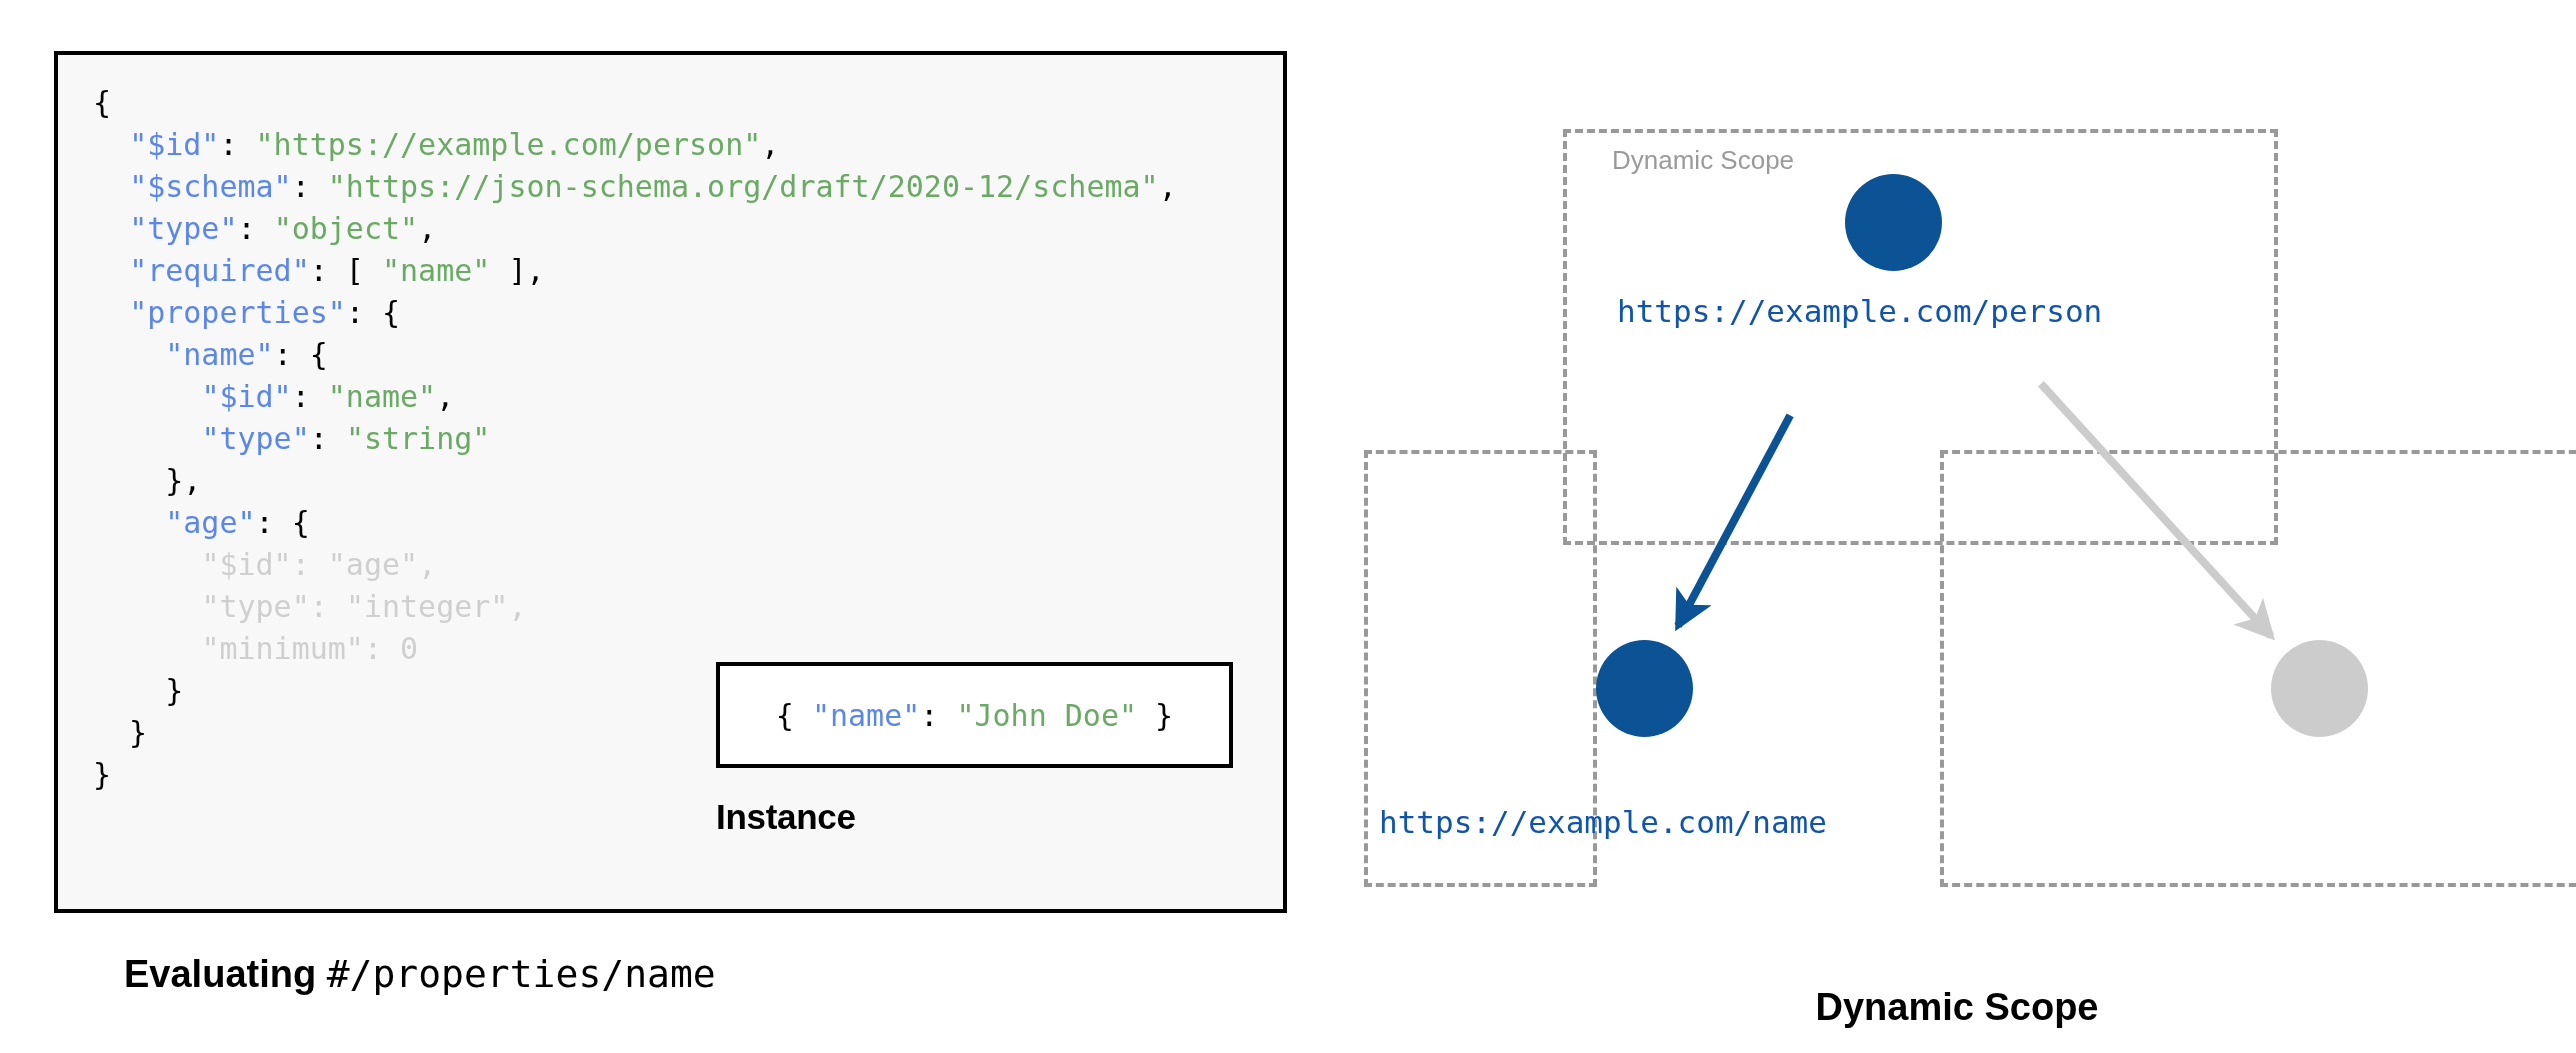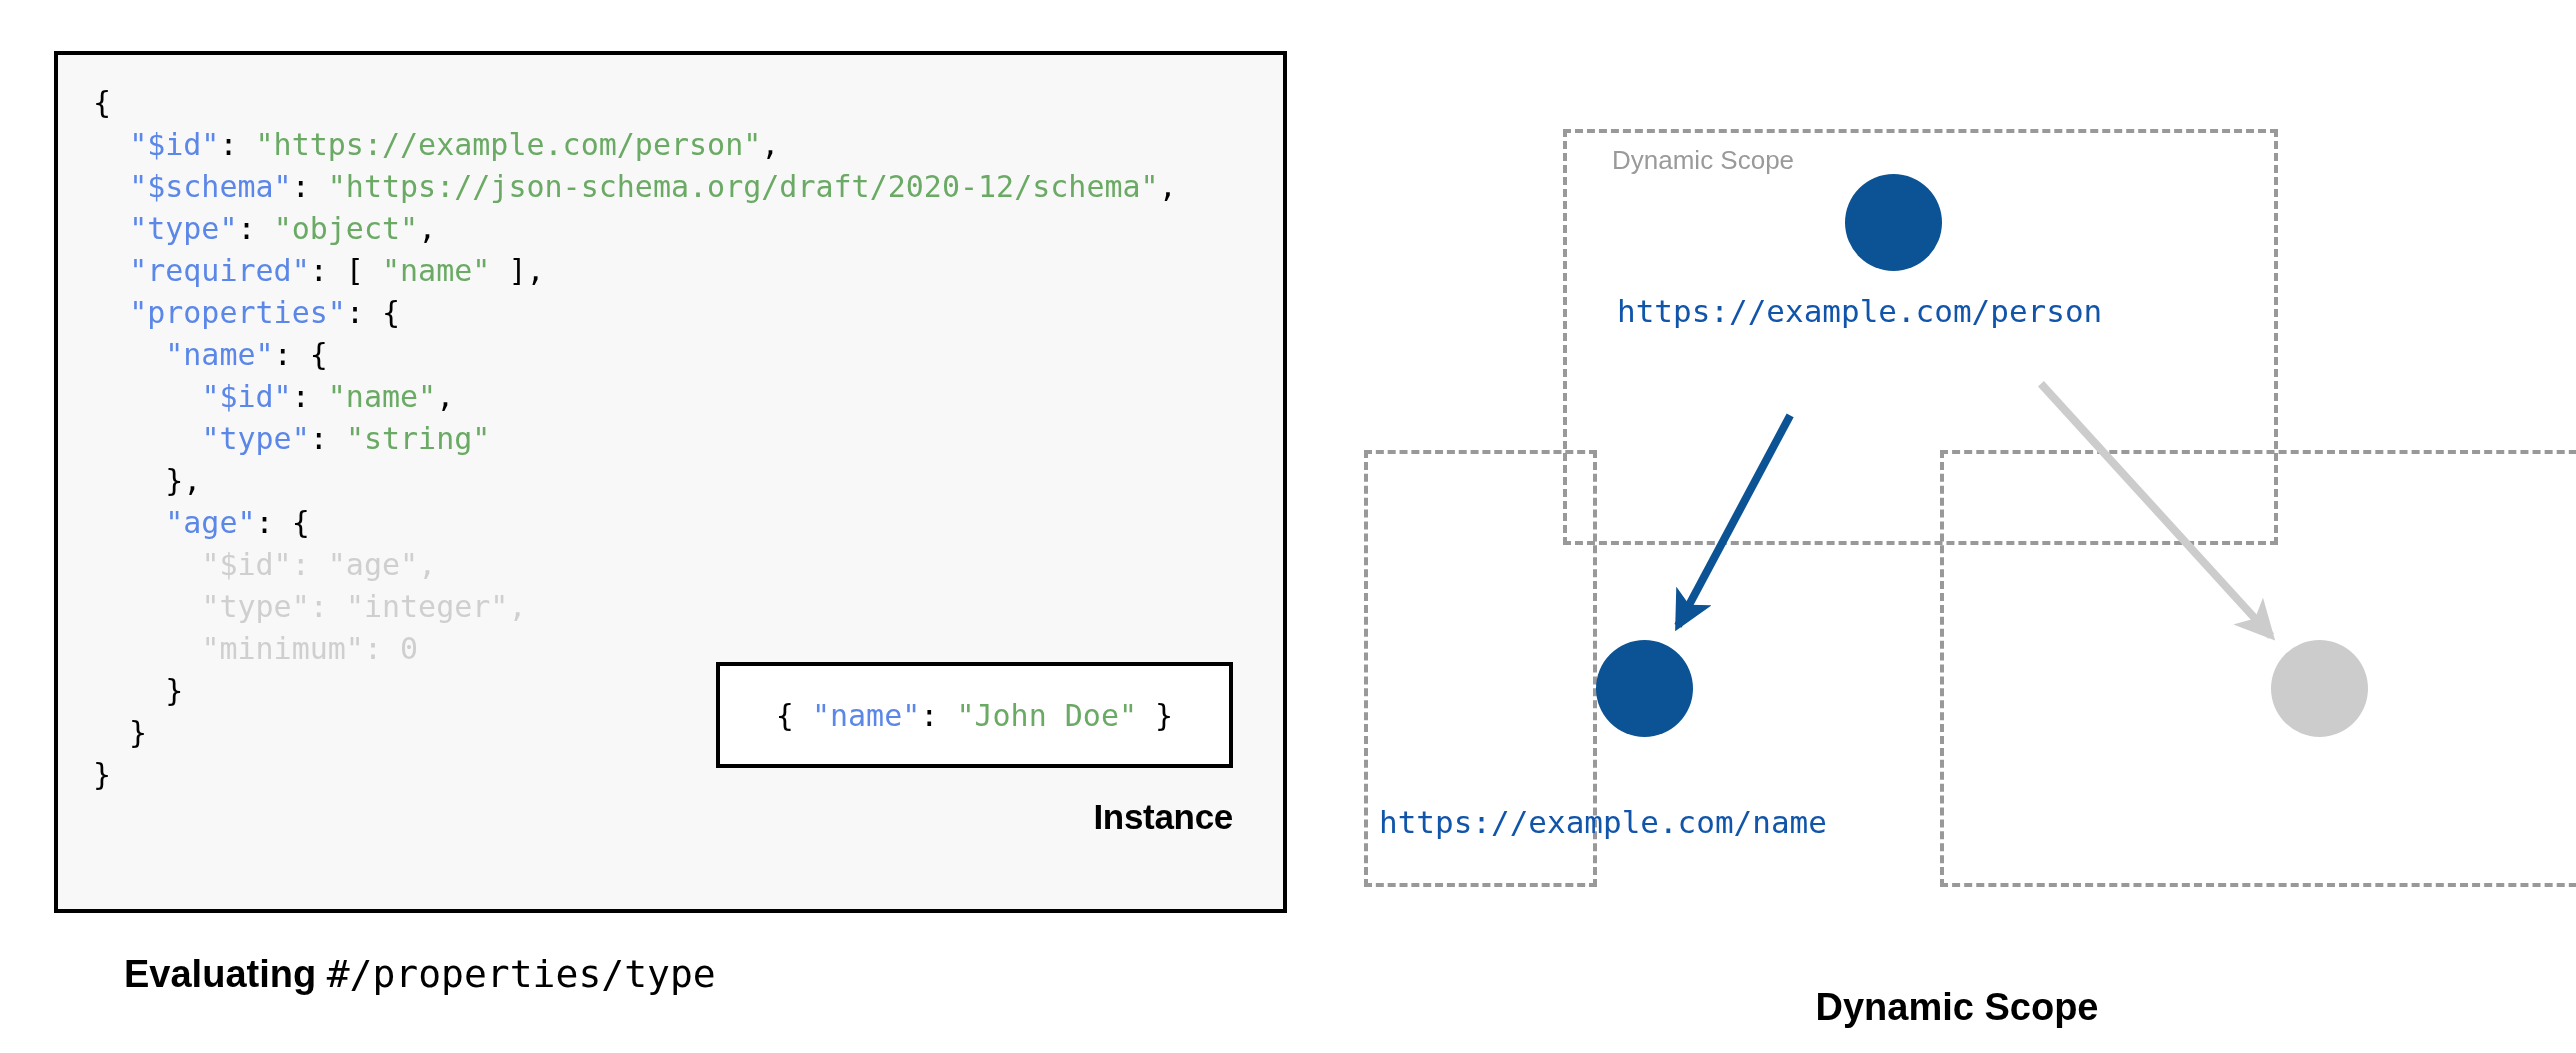--- a/index.html
+++ b/index.html
@@ -65,21 +65,21 @@
     font-family: "DejaVu Sans Mono", "Liberation Mono", monospace;
     font-size: 30px;
     white-space: pre;
     color: #000000;
   }
   #instance-caption {
     position: absolute;
     left: 716px;
     top: 797px;
     width: 517px;
-    text-align: right;
+    text-align: left;
     font-family: "Liberation Sans", sans-serif;
     font-weight: bold;
     font-size: 35px;
     color: #000000;
     letter-spacing: -0.3px;
   }
 
   
   #left-caption {
     position: absolute;
@@ -192,21 +192,21 @@
 
 <div id="schema-panel">
   <div id="code-listing"><div class="code-line"><span class="tok-punct">{</span></div><div class="code-line"><span class="tok-punct">  </span><span class="tok-key">"$id"</span><span class="tok-punct">: </span><span class="tok-str">"https://example.com/person"</span><span class="tok-punct">,</span></div><div class="code-line"><span class="tok-punct">  </span><span class="tok-key">"$schema"</span><span class="tok-punct">: </span><span class="tok-str">"https://json-schema.org/draft/2020-12/schema"</span><span class="tok-punct">,</span></div><div class="code-line"><span class="tok-punct">  </span><span class="tok-key">"type"</span><span class="tok-punct">: </span><span class="tok-str">"object"</span><span class="tok-punct">,</span></div><div class="code-line"><span class="tok-punct">  </span><span class="tok-key">"required"</span><span class="tok-punct">: [ </span><span class="tok-str">"name"</span><span class="tok-punct"> ],</span></div><div class="code-line"><span class="tok-punct">  </span><span class="tok-key">"properties"</span><span class="tok-punct">: {</span></div><div class="code-line"><span class="tok-punct">    </span><span class="tok-key">"name"</span><span class="tok-punct">: {</span></div><div class="code-line"><span class="tok-punct">      </span><span class="tok-key">"$id"</span><span class="tok-punct">: </span><span class="tok-str">"name"</span><span class="tok-punct">,</span></div><div class="code-line"><span class="tok-punct">      </span><span class="tok-key">"type"</span><span class="tok-punct">: </span><span class="tok-str">"string"</span></div><div class="code-line"><span class="tok-punct">    },</span></div><div class="code-line"><span class="tok-punct">    </span><span class="tok-key">"age"</span><span class="tok-punct">: {</span></div><div class="code-line dim"><span class="tok-punct">      </span><span class="tok-key">"$id"</span><span class="tok-punct">: </span><span class="tok-str">"age"</span><span class="tok-punct">,</span></div><div class="code-line dim"><span class="tok-punct">      </span><span class="tok-key">"type"</span><span class="tok-punct">: </span><span class="tok-str">"integer"</span><span class="tok-punct">,</span></div><div class="code-line dim"><span class="tok-punct">      </span><span class="tok-key">"minimum"</span><span class="tok-punct">: </span><span class="tok-num">0</span></div><div class="code-line"><span class="tok-punct">    }</span></div><div class="code-line"><span class="tok-punct">  }</span></div><div class="code-line"><span class="tok-punct">}</span></div></div>
 </div>
 
 <div id="instance-box">
   <div id="instance-code"><span class="tok-punct">{ </span><span class="tok-key">"name"</span><span class="tok-punct">: </span><span class="tok-str">"John Doe"</span><span class="tok-punct"> }</span></div>
 </div>
 <div id="instance-caption">Instance</div>
 
-<div id="left-caption"><span class="cap-bold">Evaluating </span><span class="cap-mono">#/properties/type</span></div>
+<div id="left-caption"><span class="cap-bold">Evaluating </span><span class="cap-mono">#/properties/name</span></div>
 
 <div id="scope-diagram">
 
   <div class="scope-box" id="scope-box-person"></div>
   <div class="scope-box" id="scope-box-name"></div>
   <div class="scope-box" id="scope-box-age"></div>
 
   <div class="scope-label" id="scope-label-person">Dynamic Scope</div>
 
   <svg id="arrow-layer" viewBox="0 0 2174 1790">

